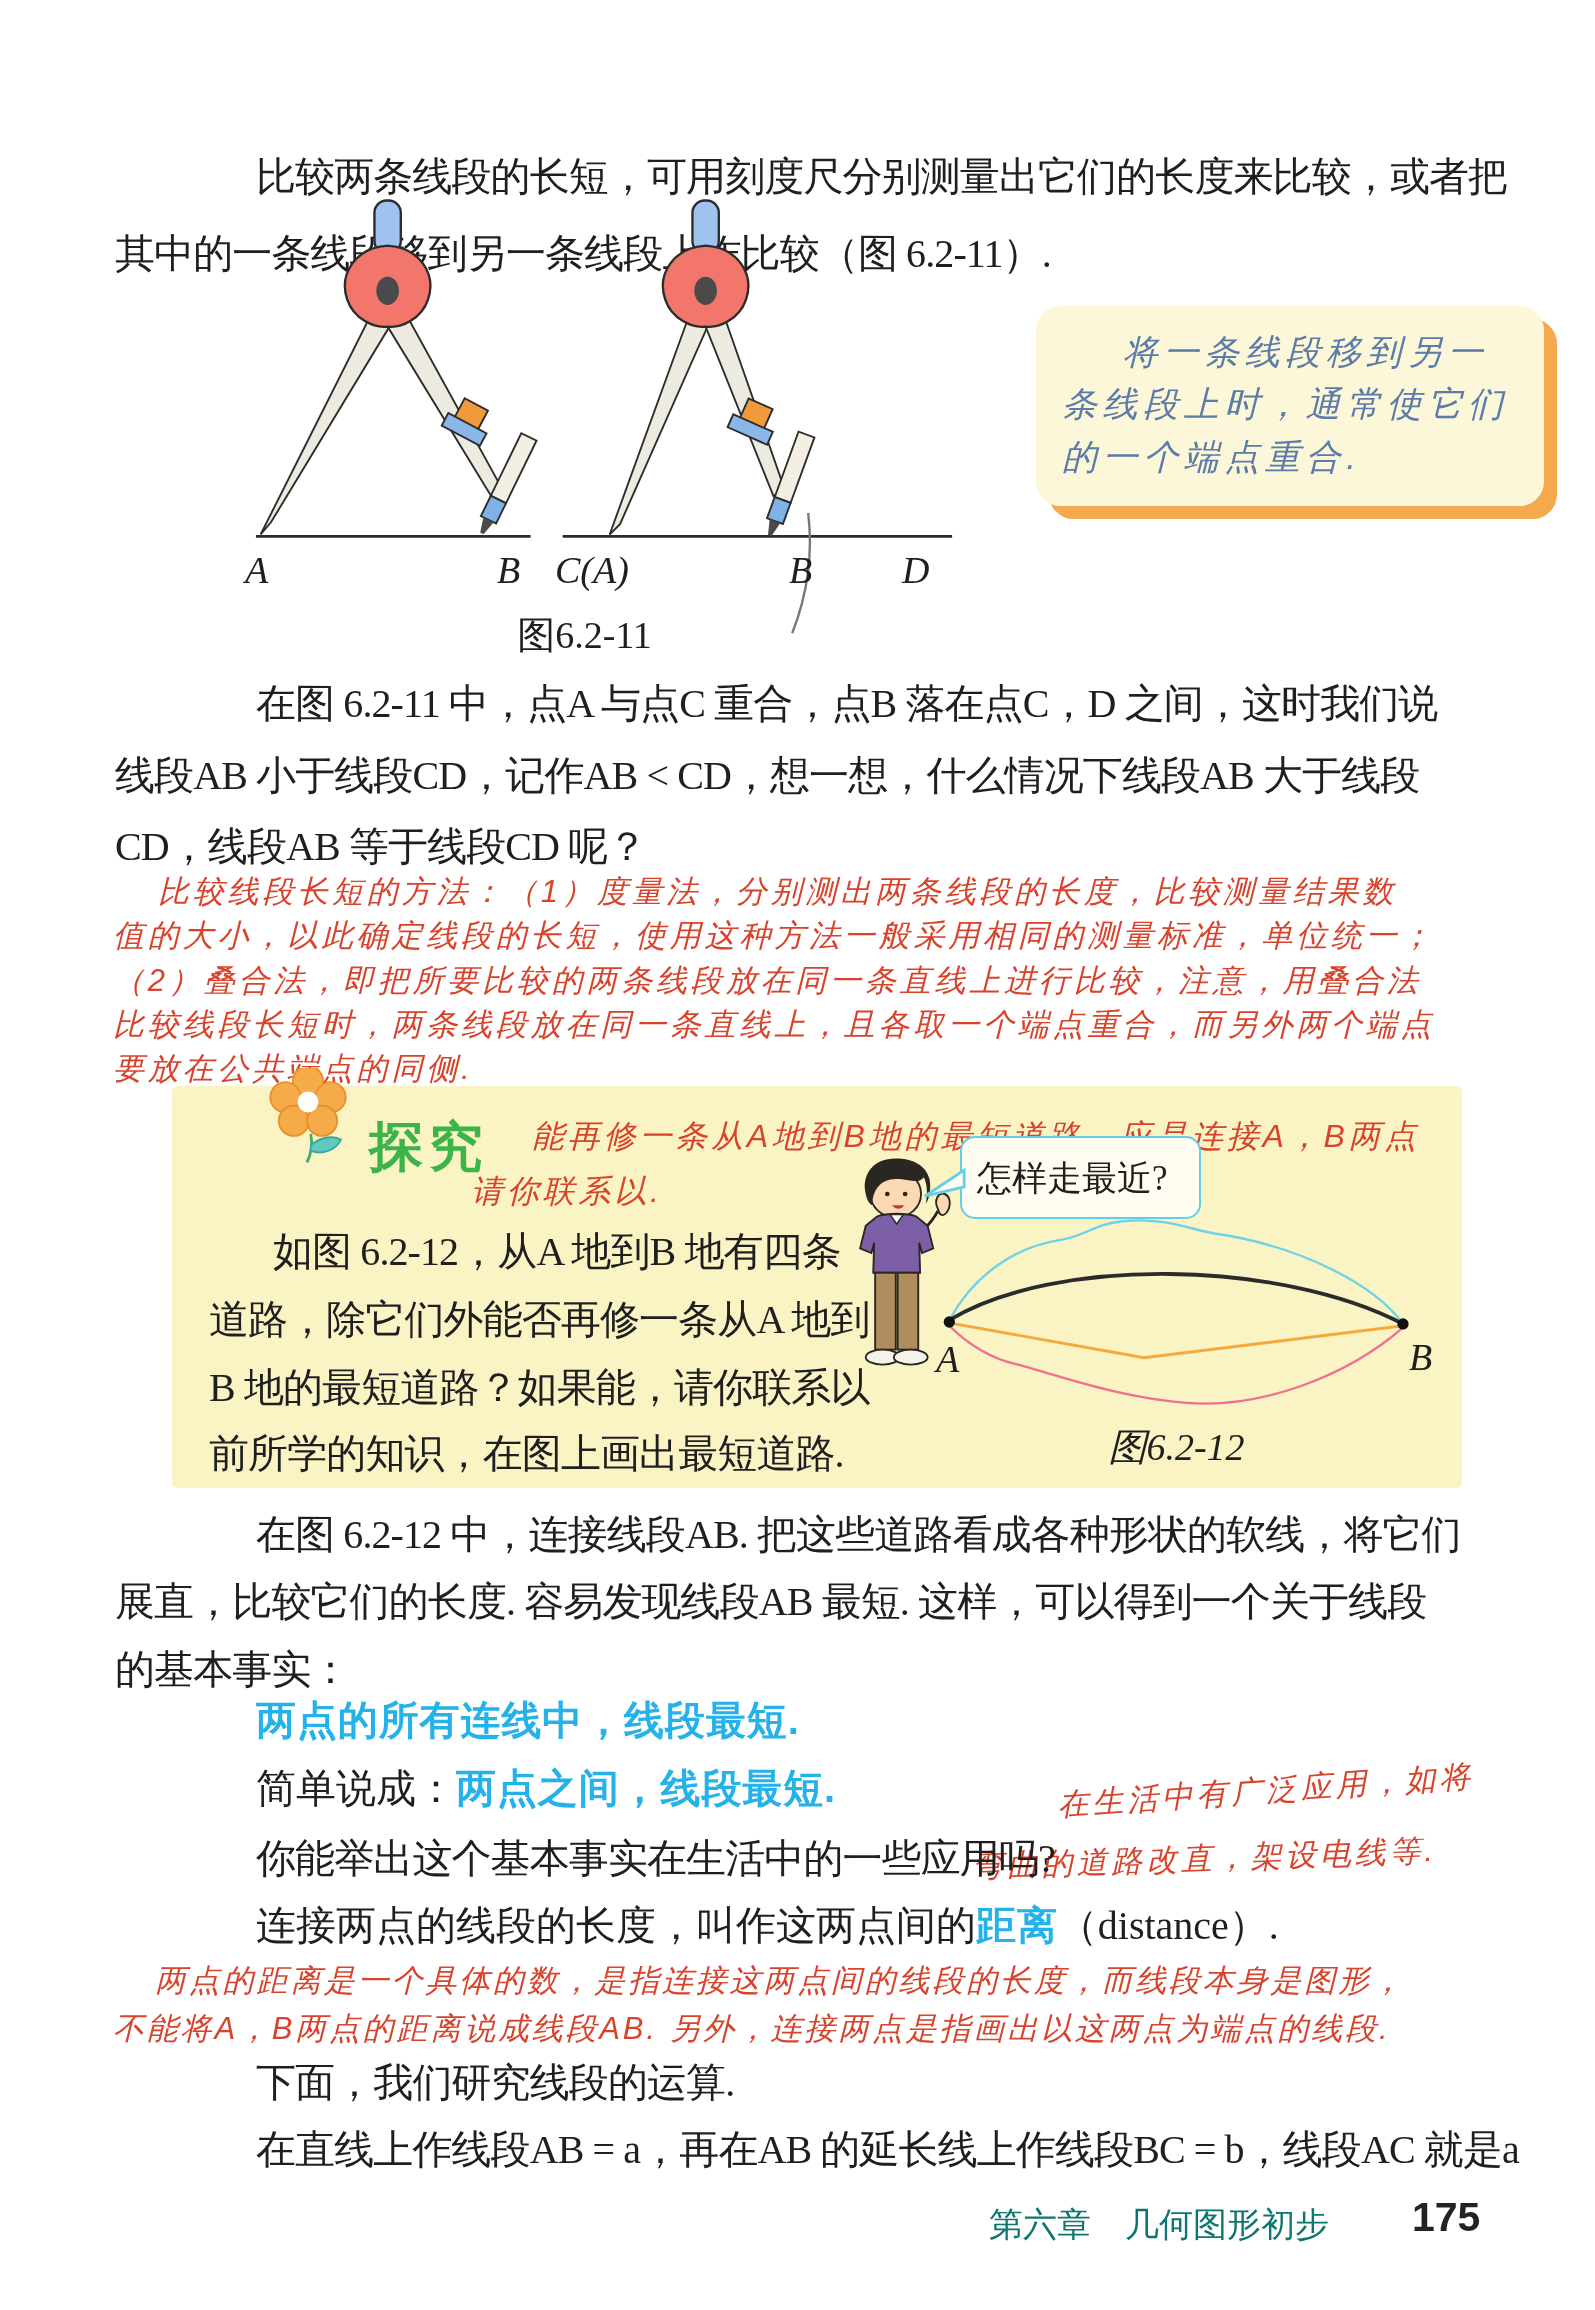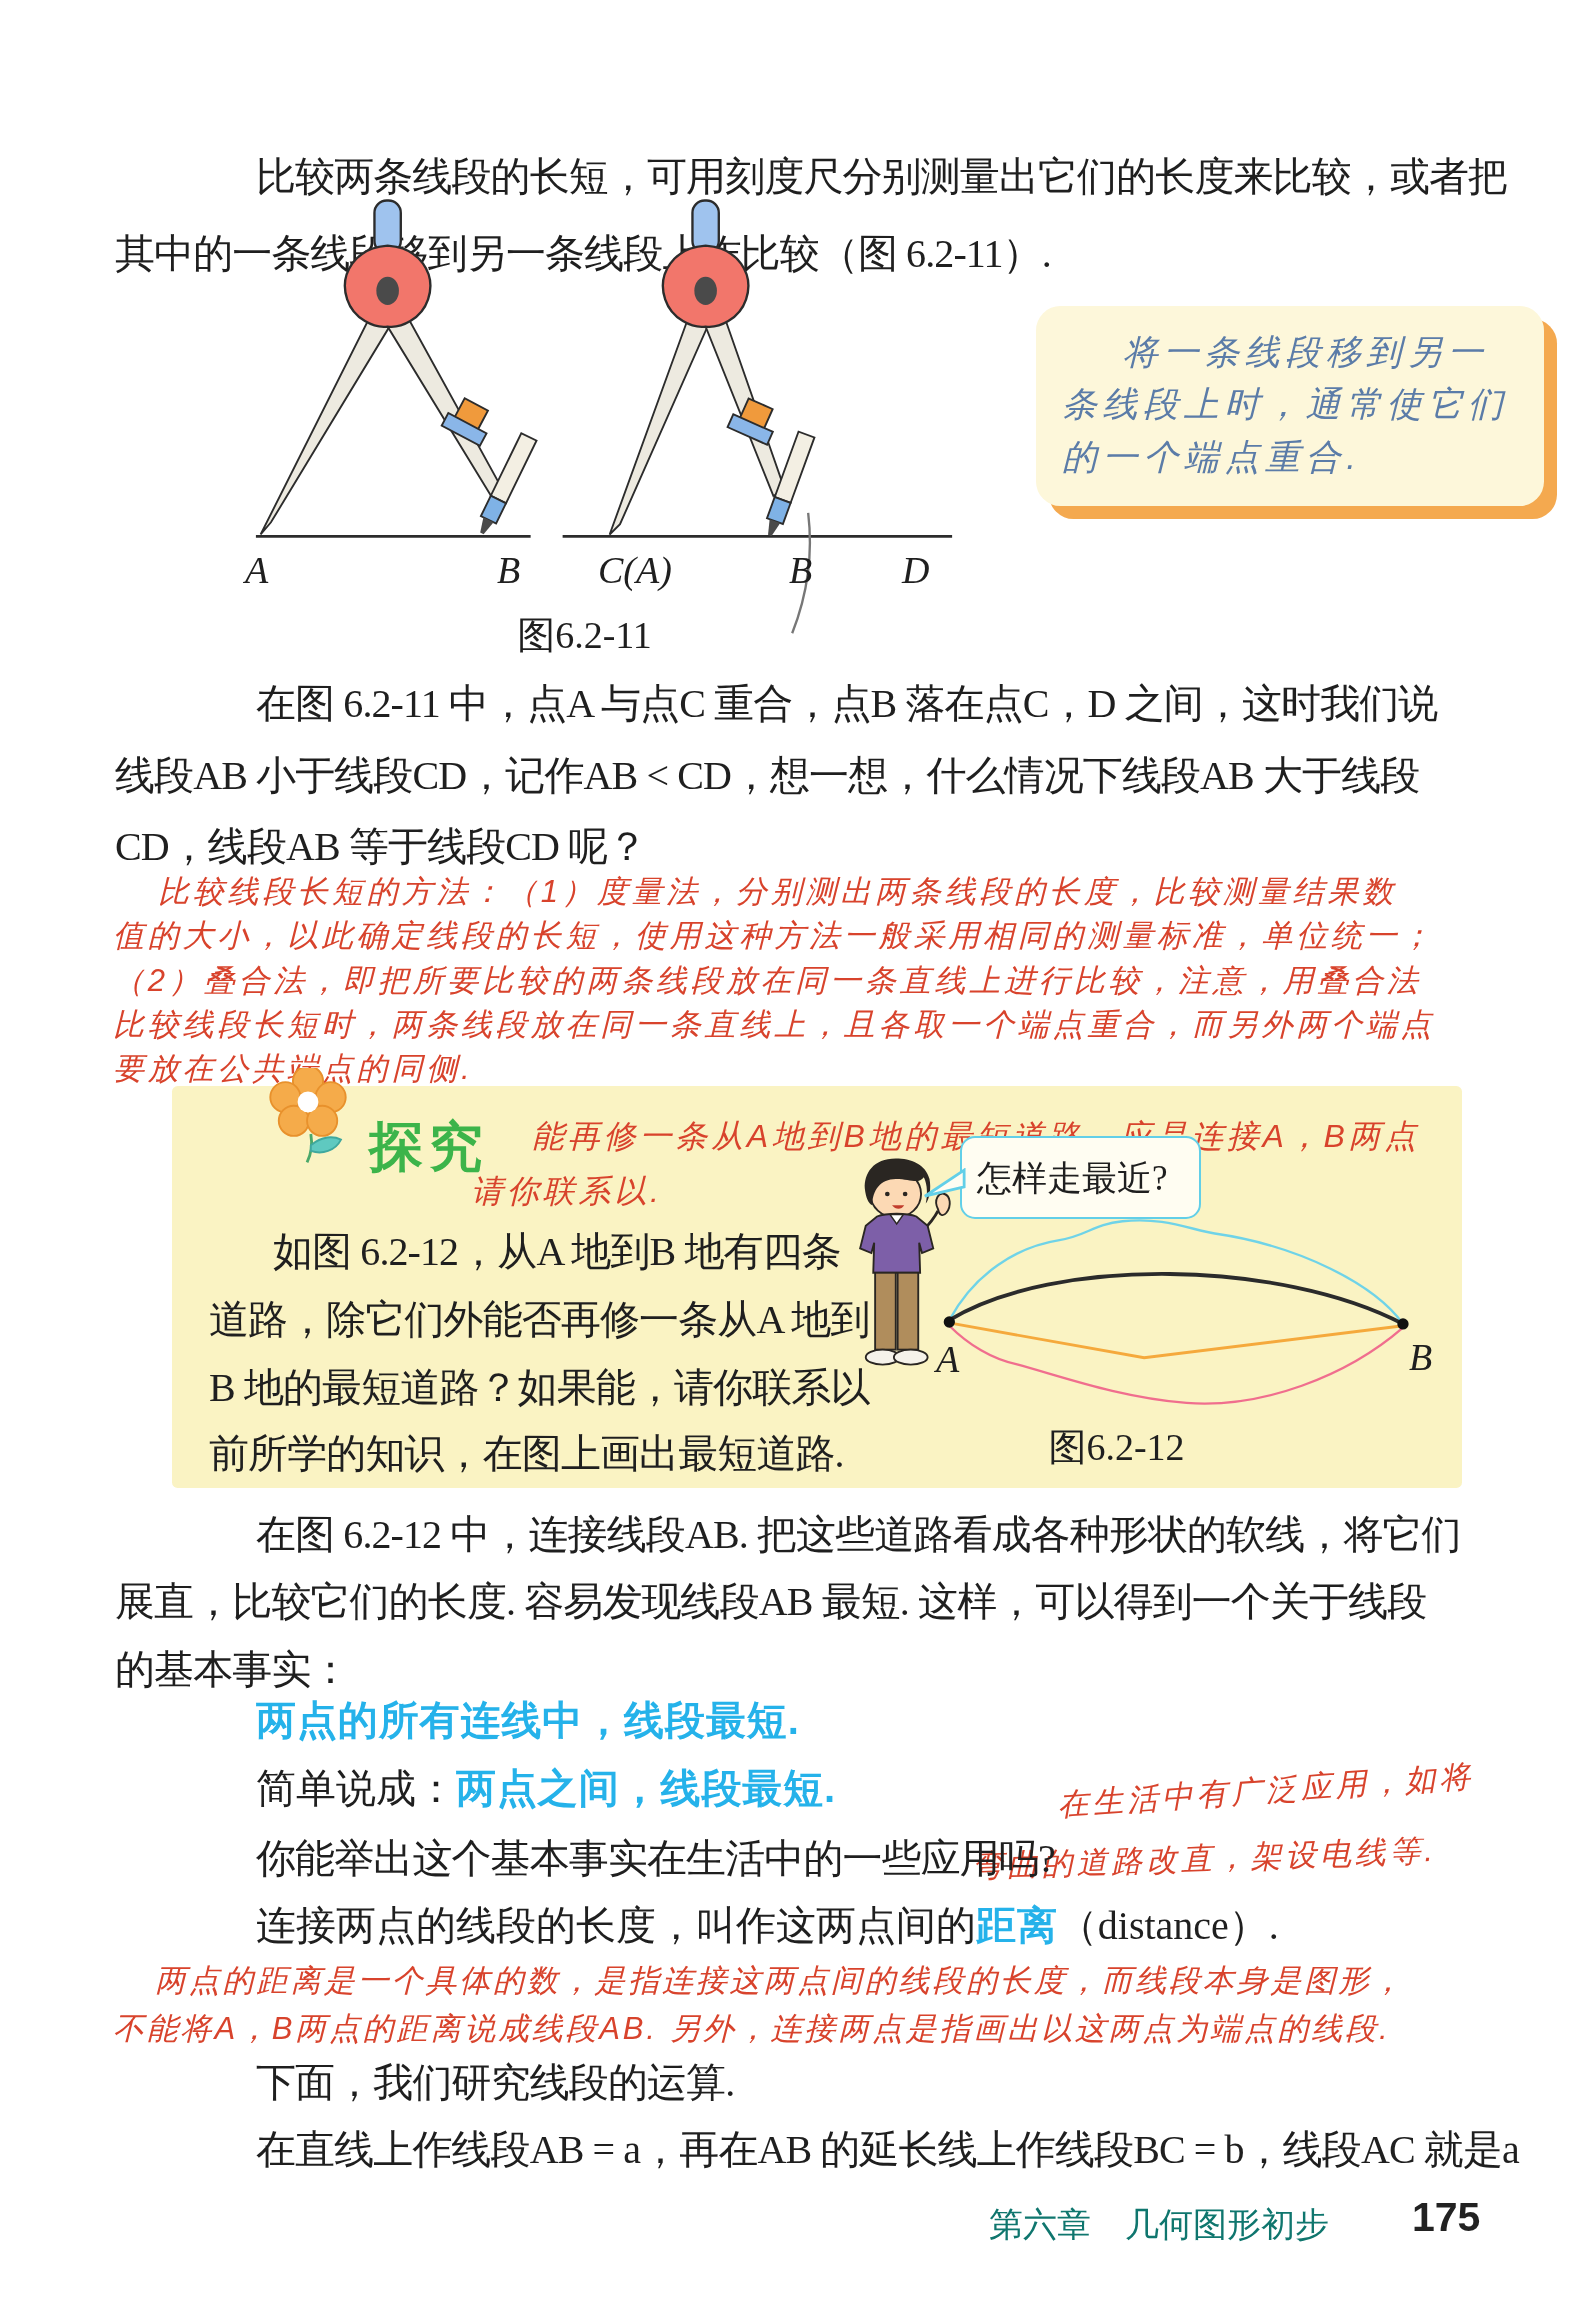--- a/index.html
+++ b/index.html
@@ -73,21 +73,21 @@
       <g transform="translate(686,315) rotate(20)">
         <rect x="-9" y="-62" width="18" height="74" fill="#f3efe3" stroke="#2c2c2c" stroke-width="2"></rect>
         <rect x="-9" y="12" width="18" height="24" fill="#7fb2e6" stroke="#2c2c2c" stroke-width="2"></rect>
         <polygon points="-6,36 6,36 2,52 -2,52" fill="#4a4a4a"></polygon>
       </g>
     </g>
   </svg>
 
   <div class="abs ptlabel" style="left:245px;top:548px;">A</div>
   <div class="abs ptlabel" style="left:497px;top:548px;">B</div>
-  <div class="abs ptlabel" style="left:598px;top:548px;">C(A)</div>
+  <div class="abs ptlabel" style="left:555px;top:548px;">C(A)</div>
   <div class="abs ptlabel" style="left:789px;top:548px;">B</div>
   <div class="abs ptlabel" style="left:902px;top:548px;">D</div>
   <div class="abs caption" style="left:476px;top:610px;width:217px;text-align:center;">图6.2-11</div>
 
   <div class="note-box">
     <div class="abs blue-hand" style="left:87px;top:22.6px;">将一条线段移到另一</div>
     <div class="abs blue-hand" style="left:26px;top:75px;">条线段上时，通常使它们</div>
     <div class="abs blue-hand" style="left:26px;top:128px;">的一个端点重合.</div>
   </div>
 
@@ -156,21 +156,21 @@
   <svg class="abs" style="left:904px;top:1130px;" width="565" height="320" viewBox="0 0 600 340">
     <path d="M48,202 C75,152 120,124 165,117 C195,112 201,100 232,97 C275,92 305,106 330,110 C420,123 500,164 530,206" fill="none" stroke="#6fd3e8" stroke-width="2.5"></path>
     <path d="M48,202 C160,134 400,138 530,206" fill="none" stroke="#2b2b2b" stroke-width="4"></path>
     <path d="M48,205 L255,242 L530,208" fill="none" stroke="#f5a93c" stroke-width="3"></path>
     <path d="M48,208 C68,228 94,244 120,249 C168,262 228,284 300,290 C380,296 470,262 530,210" fill="none" stroke="#f06e8e" stroke-width="2.5"></path>
     <circle cx="48" cy="204" r="6" fill="#111"></circle>
     <circle cx="530" cy="206" r="6" fill="#111"></circle>
   </svg>
   <div class="abs ptlabel" style="left:936px;top:1337px;">A</div>
   <div class="abs ptlabel" style="left:1409px;top:1335px;">B</div>
-  <div class="abs caption" style="left:1008px;top:1422px;width:217px;text-align:center;">图6.2-12</div>
+  <div class="abs caption" style="left:1068px;top:1422px;width:217px;text-align:center;font-style:italic;">图6.2-12</div>
 
   <div class="abs body-line" style="left:256px;top:1507px;">在图 6.2-12 中，连接线段AB. 把这些道路看成各种形状的软线，将它们</div>
   <div class="abs body-line" style="left:115px;top:1574px;">展直，比较它们的长度. 容易发现线段AB 最短. 这样，可以得到一个关于线段</div>
   <div class="abs body-line" style="left:115px;top:1642px;">的基本事实：</div>
 
   <div class="abs blue-bold" style="left:256px;top:1693px;">两点的所有连线中，线段最短.</div>
 
   <div class="abs" style="left:256px;top:1761px;">
     <span class="black-sans">简单说成：</span><span class="blue-bold">两点之间，线段最短.</span>
   </div>

